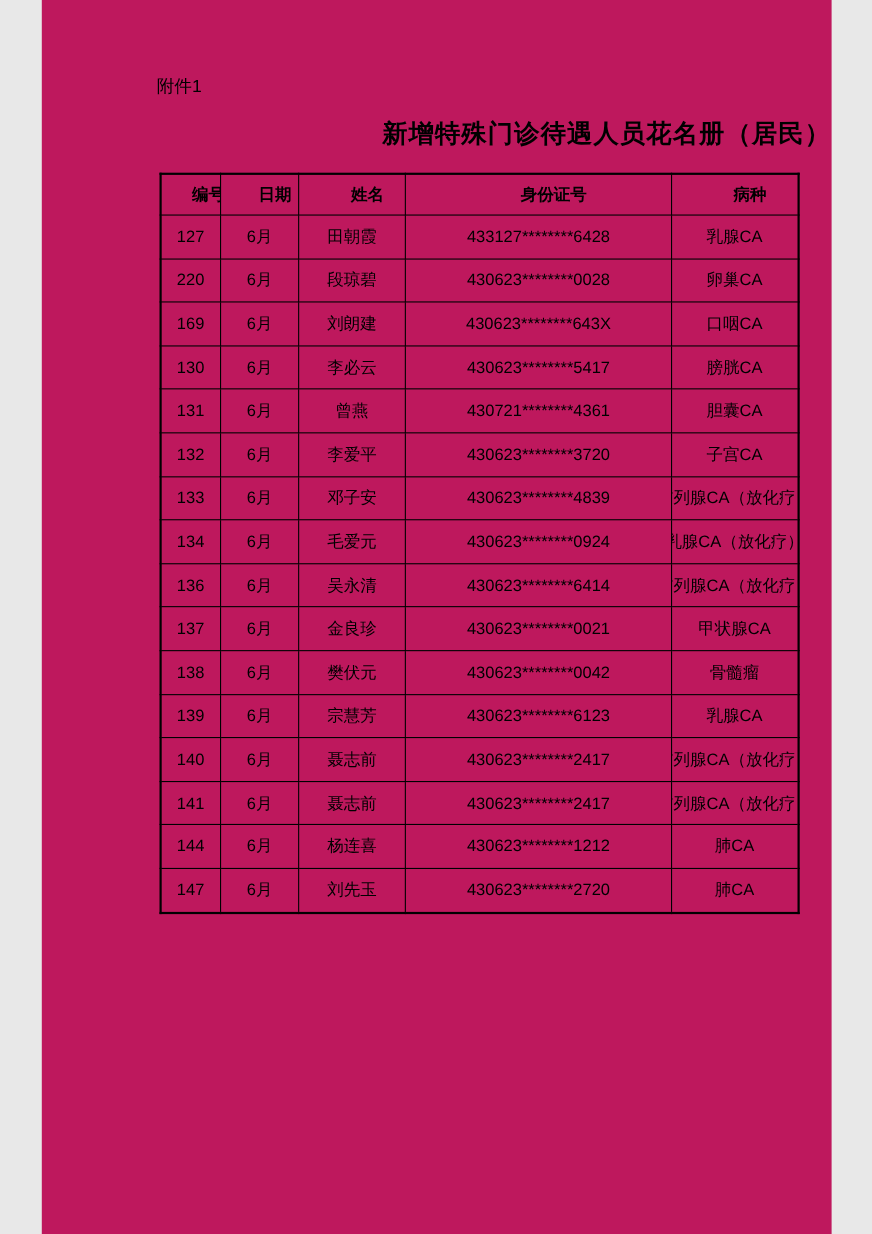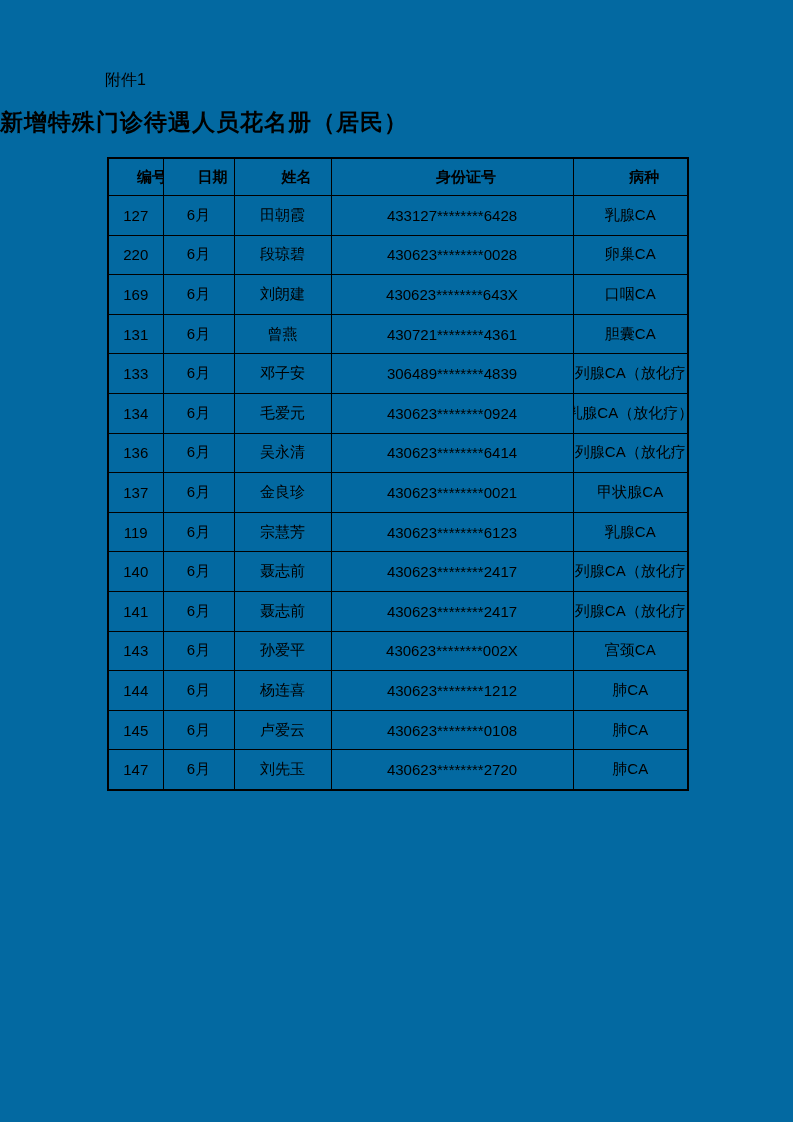--- a/index.html
+++ b/index.html
@@ -1,40 +1,40 @@
 <!DOCTYPE html>
 <html><head>
 <meta charset="utf-8">
 <style>
   html, body { margin: 0; padding: 0; background: #e8e8e8; }
   .page {
     position: relative;
-    width: 793px;
+    width: 718px;
     height: 1122px;
-    background: #0369a1;
+    background: #be185d;
     margin: 0 auto;
     font-family: "Liberation Sans", sans-serif;
     color: #000000;
     overflow: hidden;
   }
   .attachment {
     position: absolute;
     left: 105px;
     top: 70px;
     font-size: 16px;
     line-height: 20px;
     color: #000000;
   }
   .title {
     position: absolute;
     left: 0;
     top: 107px;
     width: 100%;
     margin: 0;
-    text-align: left;
+    text-align: right;
     font-family: "DejaVu Serif", serif;
     font-weight: bold;
     font-size: 23px;
     line-height: 30px;
     letter-spacing: 1px;
     color: #000000;
   }
   table.roster {
     position: absolute;
     left: 107px;
@@ -145,47 +145,81 @@
           </td>
     <td>
             <div class="cell">430623********643X</div>
           </td>
     <td>
             <div class="cell">口咽CA</div>
           </td>
   </tr>
         <tr>
     <td>
+            <div class="cell">130</div>
+          </td>
+    <td>
+            <div class="cell">6月</div>
+          </td>
+    <td>
+            <div class="cell">李必云</div>
+          </td>
+    <td>
+            <div class="cell">430623********5417</div>
+          </td>
+    <td>
+            <div class="cell">膀胱CA</div>
+          </td>
+  </tr>
+        <tr>
+    <td>
             <div class="cell">131</div>
           </td>
     <td>
             <div class="cell">6月</div>
           </td>
     <td>
             <div class="cell">曾燕</div>
           </td>
     <td>
             <div class="cell">430721********4361</div>
           </td>
     <td>
             <div class="cell">胆囊CA</div>
           </td>
   </tr>
         <tr>
     <td>
+            <div class="cell">132</div>
+          </td>
+    <td>
+            <div class="cell">6月</div>
+          </td>
+    <td>
+            <div class="cell">李爱平</div>
+          </td>
+    <td>
+            <div class="cell">430623********3720</div>
+          </td>
+    <td>
+            <div class="cell">子宫CA</div>
+          </td>
+  </tr>
+        <tr>
+    <td>
             <div class="cell">133</div>
           </td>
     <td>
             <div class="cell">6月</div>
           </td>
     <td>
             <div class="cell">邓子安</div>
           </td>
     <td>
-            <div class="cell">306489********4839</div>
+            <div class="cell">430623********4839</div>
           </td>
     <td>
             <div class="cell">前列腺CA（放化疗）</div>
           </td>
   </tr>
         <tr>
     <td>
             <div class="cell">134</div>
           </td>
     <td>
@@ -230,21 +264,38 @@
           </td>
     <td>
             <div class="cell">430623********0021</div>
           </td>
     <td>
             <div class="cell">甲状腺CA</div>
           </td>
   </tr>
         <tr>
     <td>
-            <div class="cell">119</div>
+            <div class="cell">138</div>
+          </td>
+    <td>
+            <div class="cell">6月</div>
+          </td>
+    <td>
+            <div class="cell">樊伏元</div>
+          </td>
+    <td>
+            <div class="cell">430623********0042</div>
+          </td>
+    <td>
+            <div class="cell">骨髓瘤</div>
+          </td>
+  </tr>
+        <tr>
+    <td>
+            <div class="cell">139</div>
           </td>
     <td>
             <div class="cell">6月</div>
           </td>
     <td>
             <div class="cell">宗慧芳</div>
           </td>
     <td>
             <div class="cell">430623********6123</div>
           </td>
@@ -281,64 +332,30 @@
           </td>
     <td>
             <div class="cell">430623********2417</div>
           </td>
     <td>
             <div class="cell">前列腺CA（放化疗）</div>
           </td>
   </tr>
         <tr>
     <td>
-            <div class="cell">143</div>
-          </td>
-    <td>
-            <div class="cell">6月</div>
-          </td>
-    <td>
-            <div class="cell">孙爱平</div>
-          </td>
-    <td>
-            <div class="cell">430623********002X</div>
-          </td>
-    <td>
-            <div class="cell">宫颈CA</div>
-          </td>
-  </tr>
-        <tr>
-    <td>
             <div class="cell">144</div>
           </td>
     <td>
             <div class="cell">6月</div>
           </td>
     <td>
             <div class="cell">杨连喜</div>
           </td>
     <td>
             <div class="cell">430623********1212</div>
-          </td>
-    <td>
-            <div class="cell">肺CA</div>
-          </td>
-  </tr>
-        <tr>
-    <td>
-            <div class="cell">145</div>
-          </td>
-    <td>
-            <div class="cell">6月</div>
-          </td>
-    <td>
-            <div class="cell">卢爱云</div>
-          </td>
-    <td>
-            <div class="cell">430623********0108</div>
           </td>
     <td>
             <div class="cell">肺CA</div>
           </td>
   </tr>
         <tr>
     <td>
             <div class="cell">147</div>
           </td>
     <td>

